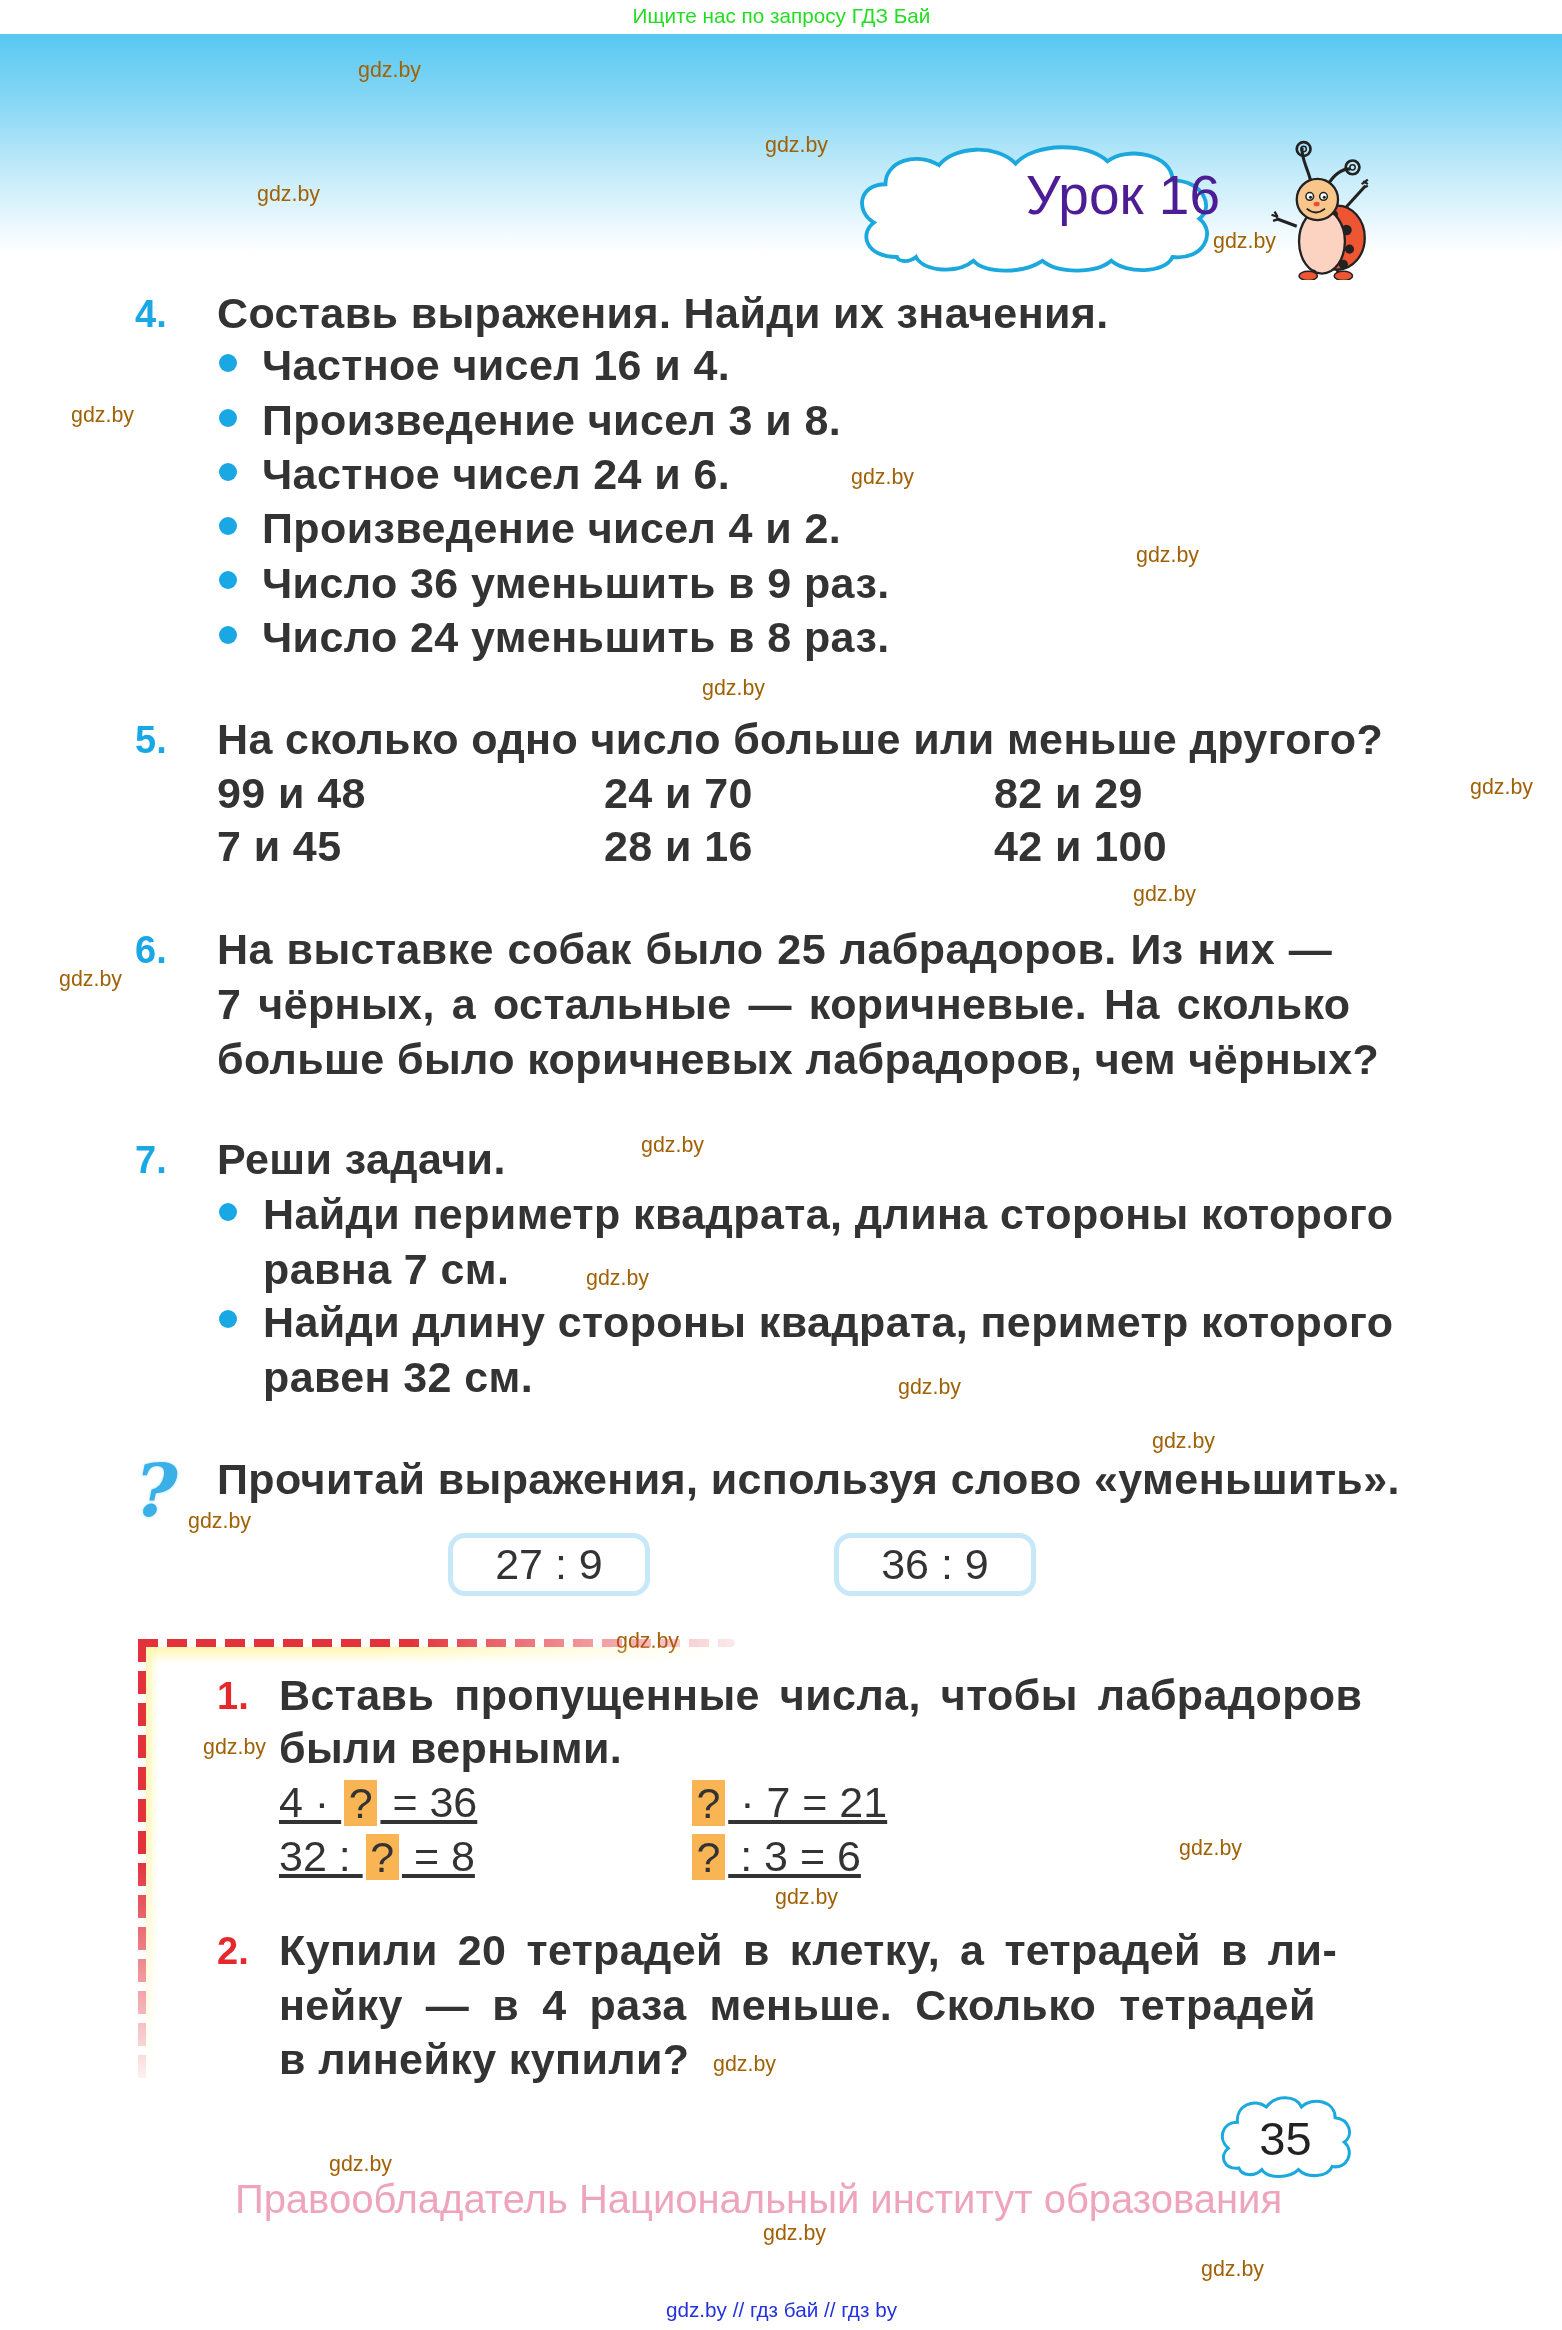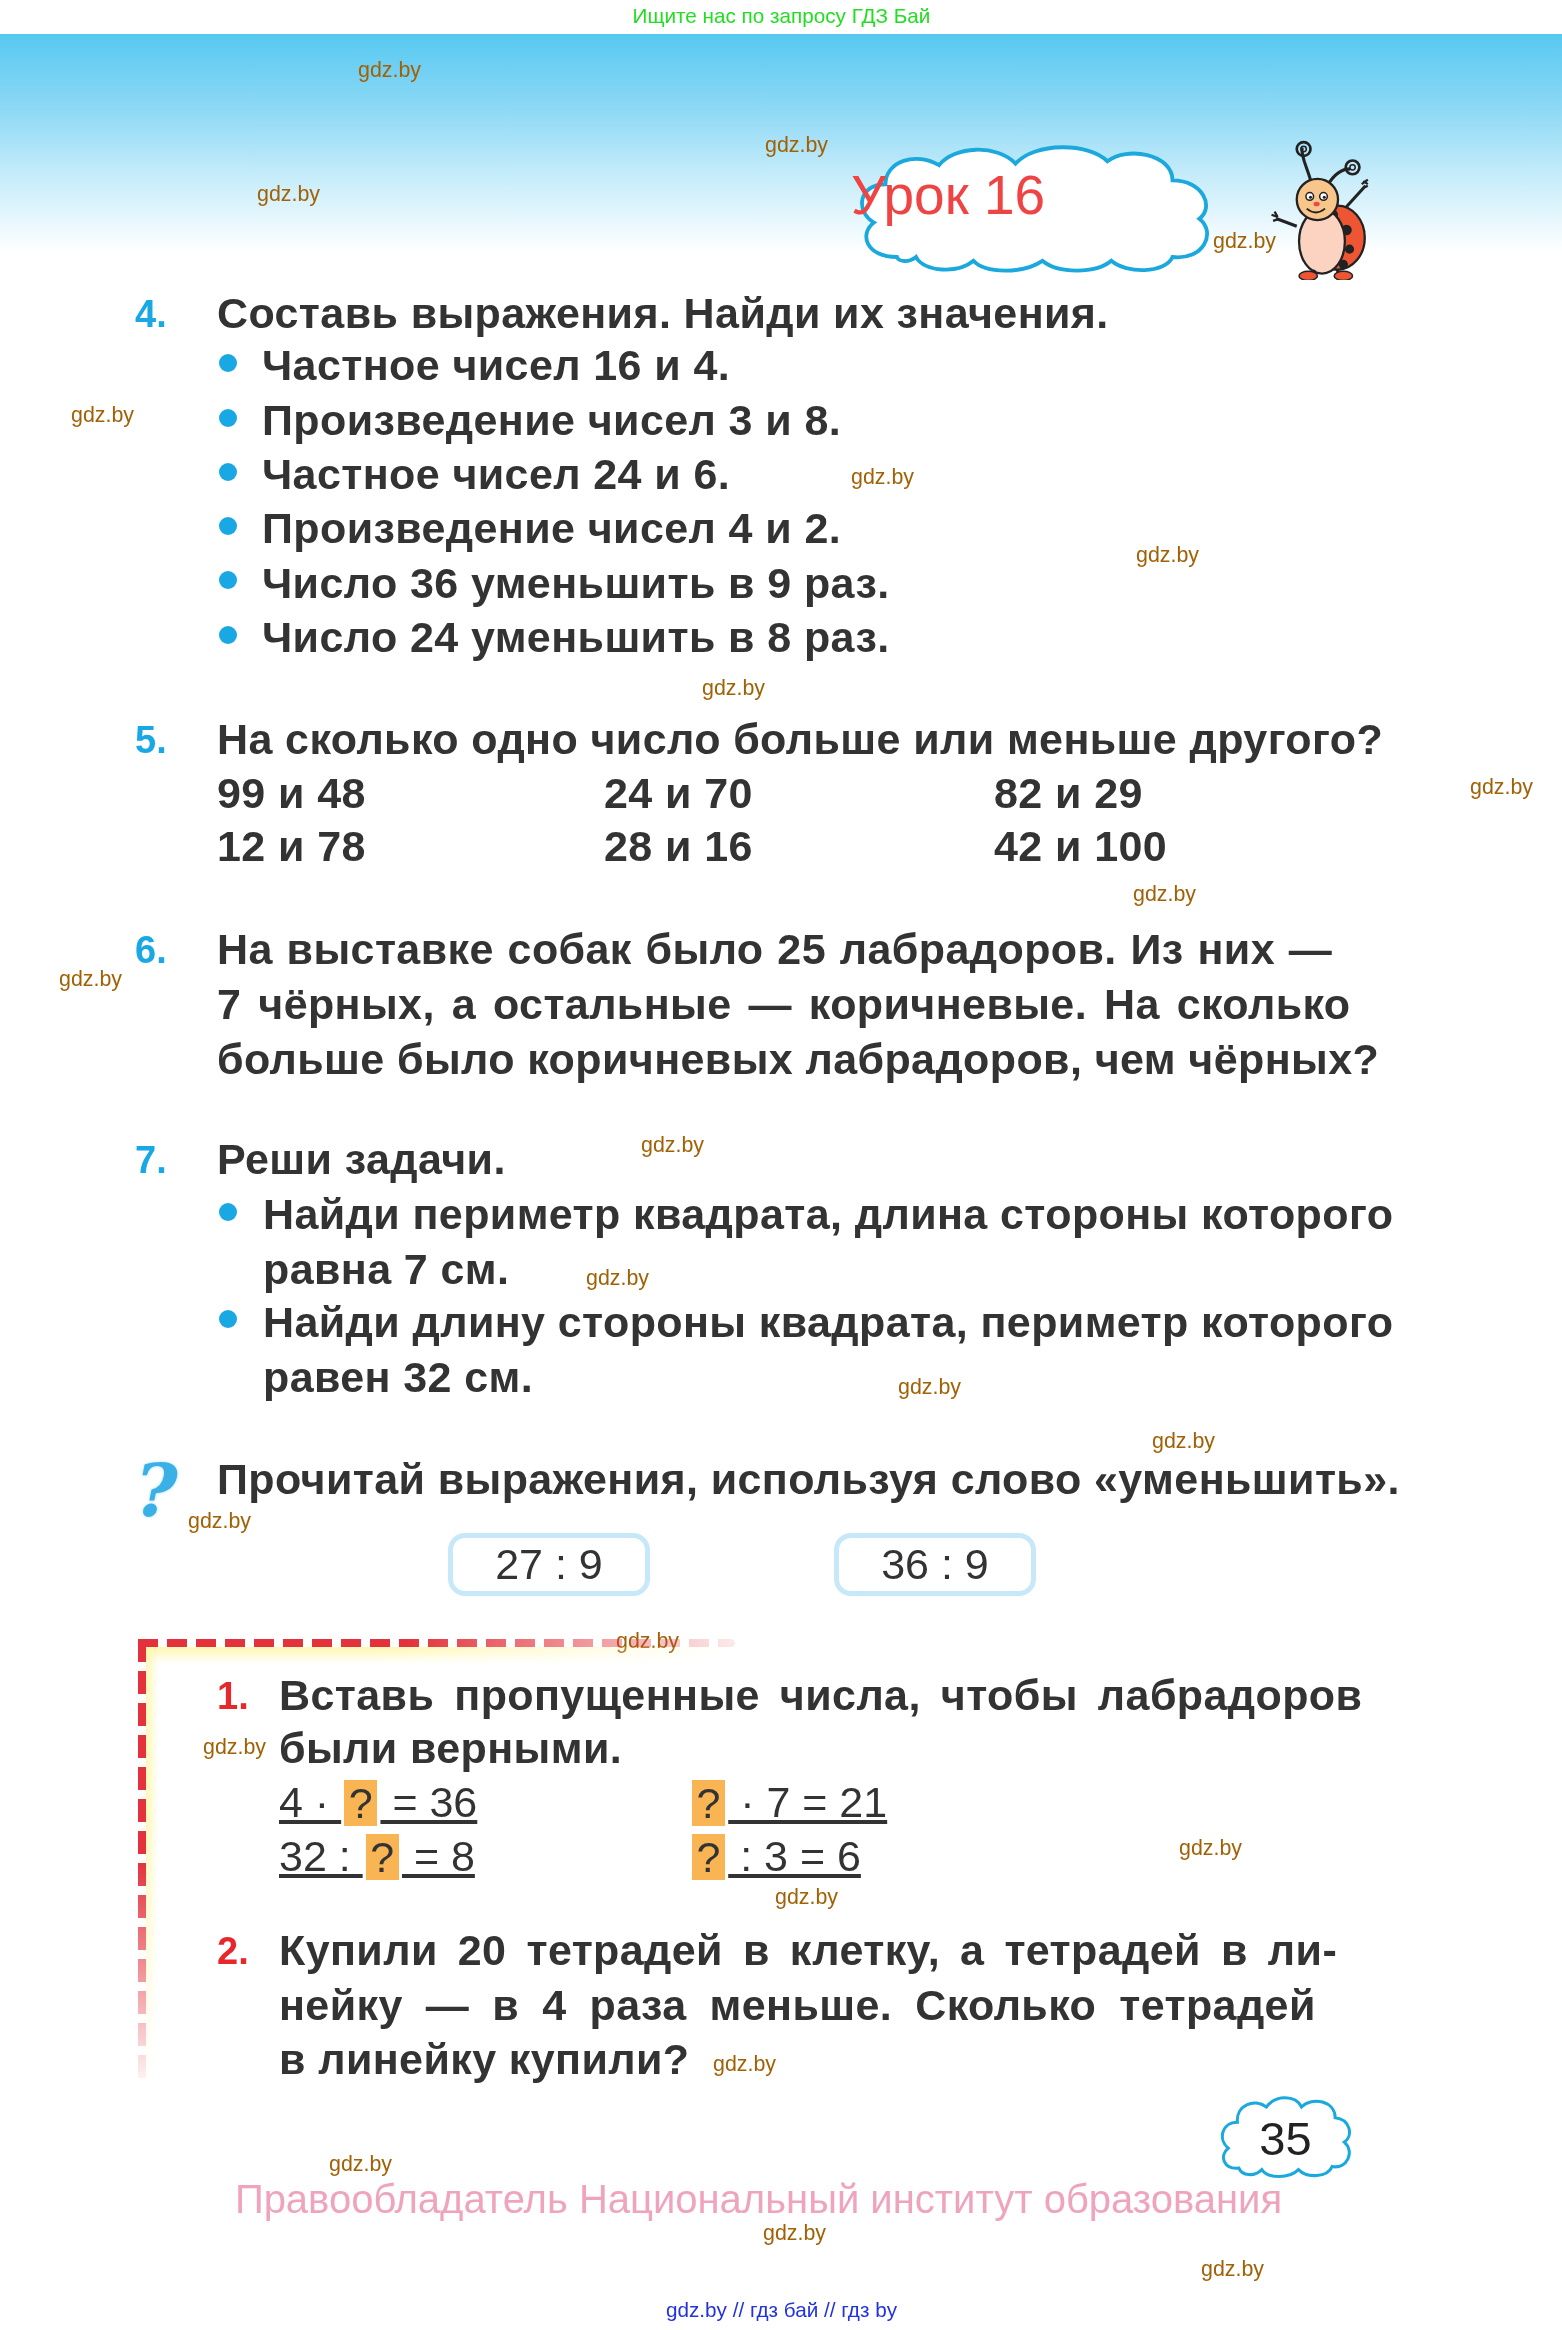--- a/index.html
+++ b/index.html
@@ -14,22 +14,22 @@
     text-align:center; line-height:32px; font-size:20.7px; color:#22dd22;
     background:#ffffff;
   }
   .sky {
     position:absolute; left:0; top:34px; width:1563px; height:218px;
     background:linear-gradient(to bottom,#57c8f1 0%,#8ed9f5 35%,#c6ecfa 65%,#ffffff 100%);
   }
   .wm { position:absolute; font-size:21.4px; color:#a16207; white-space:nowrap; line-height:1; }
   .lesson-cloud { position:absolute; left:851px; top:142px; width:369px; height:132px; }
   .lesson-title {
-    position:absolute; left:851px; top:168px; width:369px; text-align:left;
-    font-size:55px; color:#ef4444; line-height:1;
+    position:absolute; left:851px; top:168px; width:369px; text-align:right;
+    font-size:55px; color:#4c1d95; line-height:1;
   }
   .ladybug { position:absolute; left:1270px; top:138px; width:107px; height:142px; }
   .task-num {
     position:absolute; font-weight:bold; font-size:38px; color:#1aa8e4; line-height:1;
   }
   .task-num.red { color:#e6282d; }
   .line { position:absolute; font-size:43px; line-height:1; white-space:nowrap; color:#333; letter-spacing:0.4px;font-weight:bold; }
   .bullet {
     position:absolute; width:18.4px; height:18.4px; border-radius:50%; background:#1aa8e4;
   }
@@ -164,21 +164,21 @@
 <div class="bullet" style="left:219px;top:571px"></div>
 <div class="line" style="left:262px;top:562px">Число 36 уменьшить в 9 раз.</div>
 <div class="bullet" style="left:219px;top:626px"></div>
 <div class="line" style="left:262px;top:616px">Число 24 уменьшить в 8 раз.</div>
 
 <div class="task-num" style="left:135px;top:721px">5.</div>
 <div class="line" style="left:217px;top:718px">На сколько одно число больше или меньше другого?</div>
 <div class="line" style="left:217px;top:772px">99 и 48</div>
 <div class="line" style="left:604px;top:772px">24 и 70</div>
 <div class="line" style="left:994px;top:772px">82 и 29</div>
-<div class="line" style="left:217px;top:825px">12 и 78</div>
+<div class="line" style="left:217px;top:825px">7 и 45</div>
 <div class="line" style="left:604px;top:825px">28 и 16</div>
 <div class="line" style="left:994px;top:825px">42 и 100</div>
 
 <div class="task-num" style="left:135px;top:931px">6.</div>
 <div class="line" style="left:217px;top:928px;word-spacing:1.5px">На выставке собак было 25 лабрадоров. Из них —</div>
 <div class="line" style="left:217px;top:983px;word-spacing:4.6px">7 чёрных, а остальные — коричневые. На сколько</div>
 <div class="line" style="left:217px;top:1038px">больше было коричневых лабрадоров, чем чёрных?</div>
 
 <div class="task-num" style="left:135px;top:1141px">7.</div>
 <div class="line" style="left:217px;top:1138px">Реши задачи.</div>

